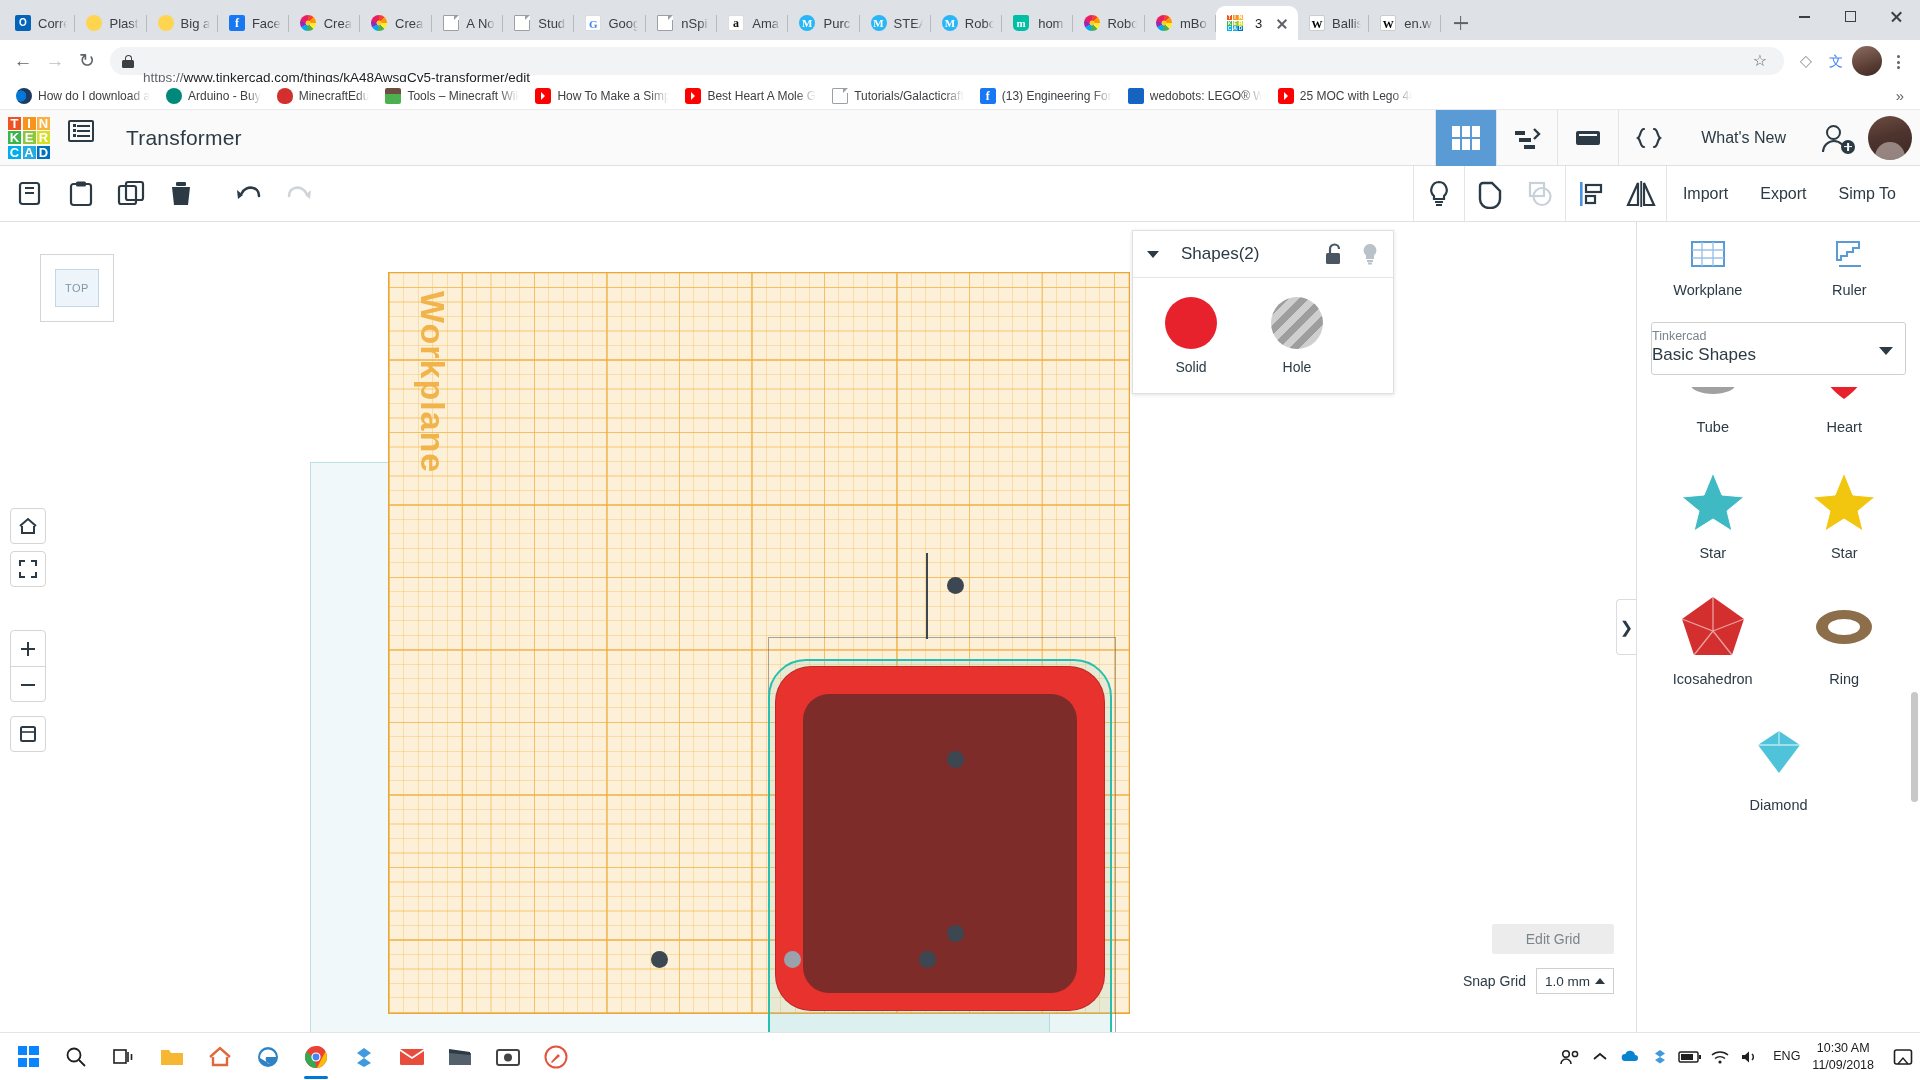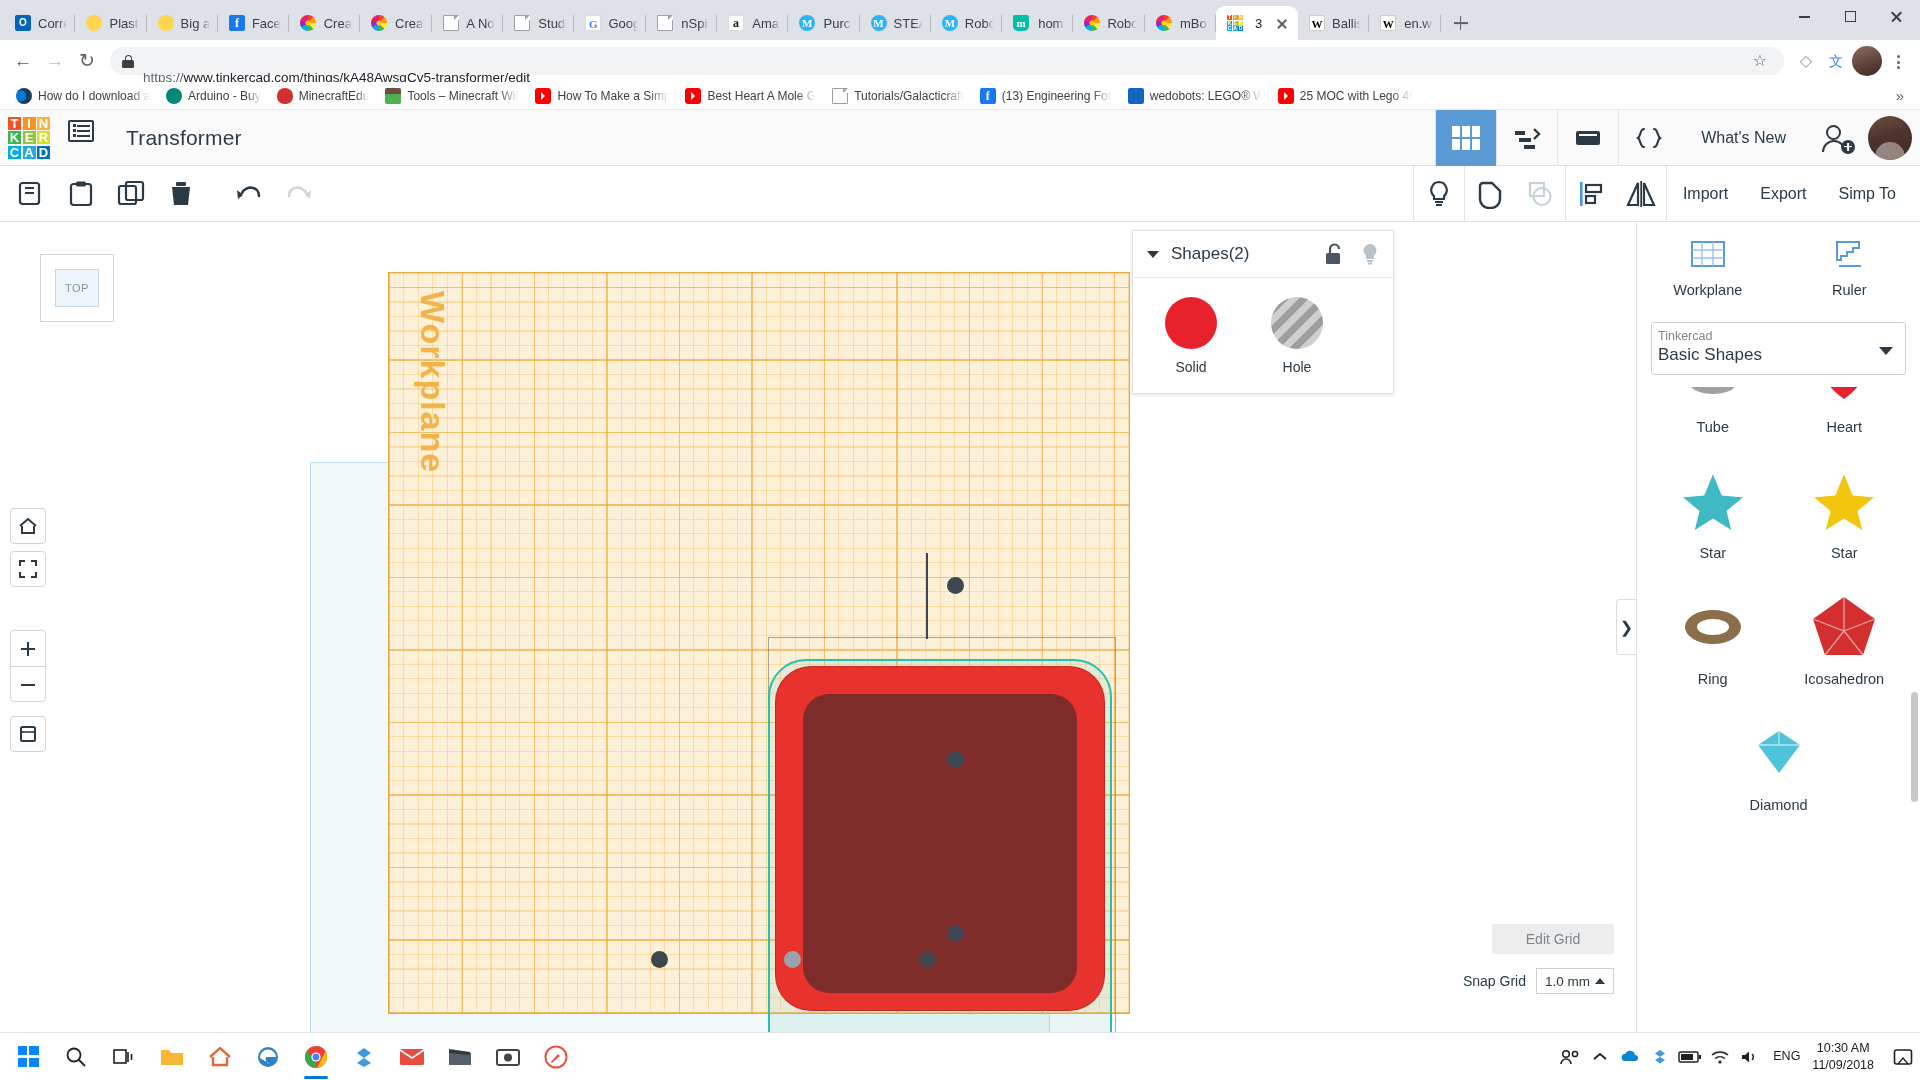--- a/index.html
+++ b/index.html
@@ -235,21 +235,21 @@
     position:absolute; right: 0; top: 50%; transform: translateY(-50%); width: 20px; height: 56px;
     background:#fff; border:1px solid #dcdcdc; border-right:none; border-radius: 4px 0 0 4px;
     display:flex; align-items:center; justify-content:center; color:#2b3a44; font-size: 16px;
   }
 
   
   .shapes-panel {
     position:absolute; left: 1012px; top: 8px; width: 262px; background:#fff;
     border: 1px solid #e0e0e0; box-shadow: 0 1px 4px rgba(0,0,0,.12);
   }
-  .sp-head { height: 46px; display:flex; align-items:center; padding: 0 14px; gap: 12px; }
+  .sp-head { height: 46px; display:flex; align-items:center; padding: 0 14px; gap: 22px; }
   .sp-caret { width:0;height:0;border-left:6px solid transparent;border-right:6px solid transparent;border-top:7px solid #2b3a44; }
   .sp-title { font-size: 17px; color:#2b3a44; }
   .sp-head-icons { margin-left:auto; display:flex; gap: 18px; align-items:center; }
   .sp-body { border-top: 1px solid #e6e6e6; height: 116px; display:flex; align-items:center; padding: 0 32px; gap: 54px; }
   .sp-item { text-align:center; }
   .sp-swatch { width: 52px; height: 52px; border-radius: 50%; margin: 0 auto 10px; }
   .sw-solid { background:#e8222c; }
   .sw-hole { background: repeating-linear-gradient(135deg,#cfcfcf 0 7px,#9e9e9e 7px 14px); }
   .sp-label { font-size: 14px; color:#2b3a44; }
 
@@ -265,21 +265,21 @@
   .caret-up { width:0;height:0;border-left:5px solid transparent;border-right:5px solid transparent;border-bottom:6px solid #2b3a44; }
 
   
   .library { width: 284px; flex: 0 0 284px; background:#fff; border-left: 1px solid #e0e0e0;
      display:flex; flex-direction:column; min-height:0; position: relative; }
   .lib-top { display:flex; height: 92px; flex:0 0 92px; }
   .lib-top-item { flex:1; display:flex; flex-direction:column; align-items:center; justify-content:center; gap: 10px; }
   .lib-top-label { font-size: 14.5px; color:#2b3a44; }
   .lib-select-wrap { padding: 8px 14px 12px; }
   .lib-select {
-    border:1px solid #cfcfcf; border-radius: 3px; padding: 6px 6px 9px; position:relative; background:#fff;
+    border:1px solid #cfcfcf; border-radius: 3px; padding: 6px 0 9px; position:relative; background:#fff;
   }
   .lib-select .sm { font-size: 12.5px; color:#7b858c; }
   .lib-select .lg { font-size: 17px; color:#2b3a44; margin-top: 2px; }
   .lib-select .caret { position:absolute; right: 12px; top: 24px;
     width:0;height:0;border-left:7px solid transparent;border-right:7px solid transparent;border-top:8px solid #2b3a44; }
   .lib-grid { flex:1 1 auto; overflow:hidden; padding: 0 10px; position:relative; }
   .lib-row { display:flex; }
   .lib-cell { flex:1; text-align:center; padding: 10px 0 16px; }
   .lib-cell .thumb { height: 78px; display:flex; align-items:center; justify-content:center; }
   .lib-cell .cap { font-size: 14.5px; color:#2b3a44; margin-top: 6px; }
@@ -797,34 +797,34 @@
                     <path d="M39 8 L48 30 L70 32 L53 46 L58 66 L39 54 L20 66 L25 46 L8 32 L30 30z" fill="#f2c50f" stroke="#ffffff" stroke-width="1"></path>
                   </svg>
                 </div>
                 <div class="cap">Star</div>
               </div>
             </div>
             <div class="lib-row">
               <div class="lib-cell">
                 <div class="thumb">
                   <svg width="78" height="70" viewBox="0 0 78 70">
+                    <path d="M39 6 L70 28 L58 64 L20 64 L8 28z" fill="#d32f2f"></path>
+                    <path d="M39 6 L39 40 L8 28 M39 40 L70 28 M39 40 L20 64 M39 40 L58 64" stroke="#ffffff" stroke-width="1.3" fill="none" opacity=".55"></path>
+                  </svg>
+                </div>
+                <div class="cap">Icosahedron</div>
+              </div>
+              <div class="lib-cell">
+                <div class="thumb">
+                  <svg width="78" height="70" viewBox="0 0 78 70">
                     <ellipse cx="39" cy="36" rx="28" ry="17" fill="#8d6e4a"></ellipse>
                     <ellipse cx="39" cy="36" rx="16" ry="8" fill="#ffffff"></ellipse>
                   </svg>
                 </div>
                 <div class="cap">Ring</div>
-              </div>
-              <div class="lib-cell">
-                <div class="thumb">
-                  <svg width="78" height="70" viewBox="0 0 78 70">
-                    <path d="M39 6 L70 28 L58 64 L20 64 L8 28z" fill="#d32f2f"></path>
-                    <path d="M39 6 L39 40 L8 28 M39 40 L70 28 M39 40 L20 64 M39 40 L58 64" stroke="#ffffff" stroke-width="1.3" fill="none" opacity=".55"></path>
-                  </svg>
-                </div>
-                <div class="cap">Icosahedron</div>
               </div>
             </div>
             <div class="lib-row">
               <div class="lib-cell">
                 <div class="thumb">
                   <svg width="78" height="70" viewBox="0 0 78 70">
                     <path d="M18 28 L39 14 L60 28 L39 56z" fill="#4fc3d9"></path>
                     <path d="M18 28 L60 28 M39 14 L39 28" stroke="#ffffff" stroke-width="1.3" opacity=".6"></path>
                   </svg>
                 </div>

